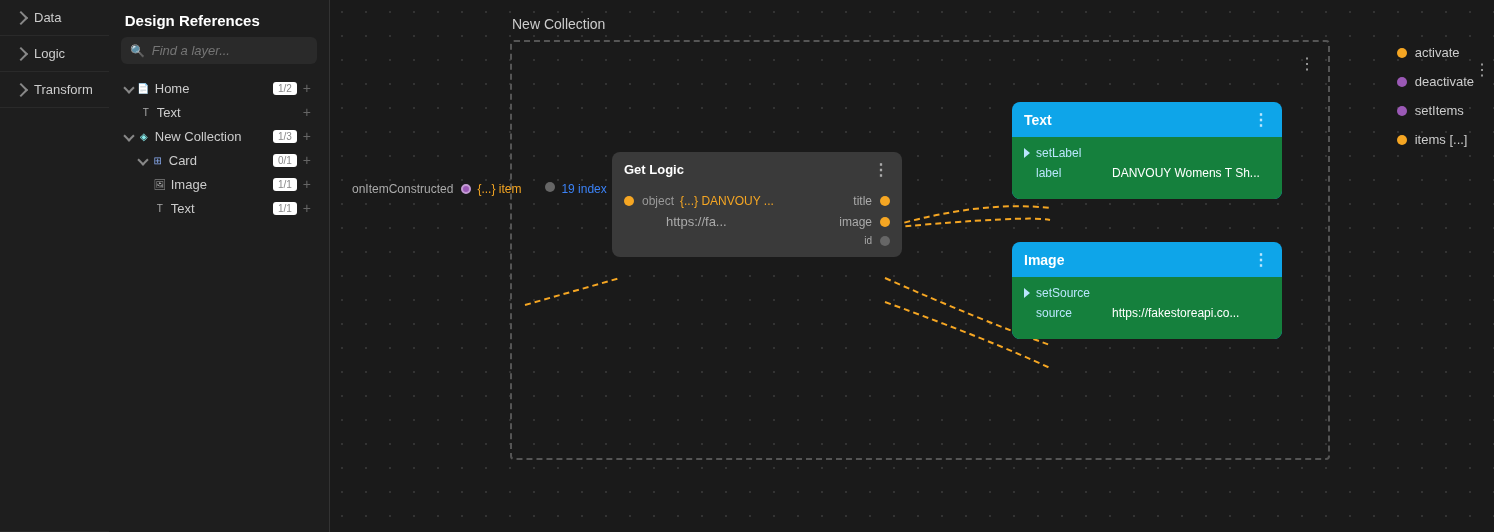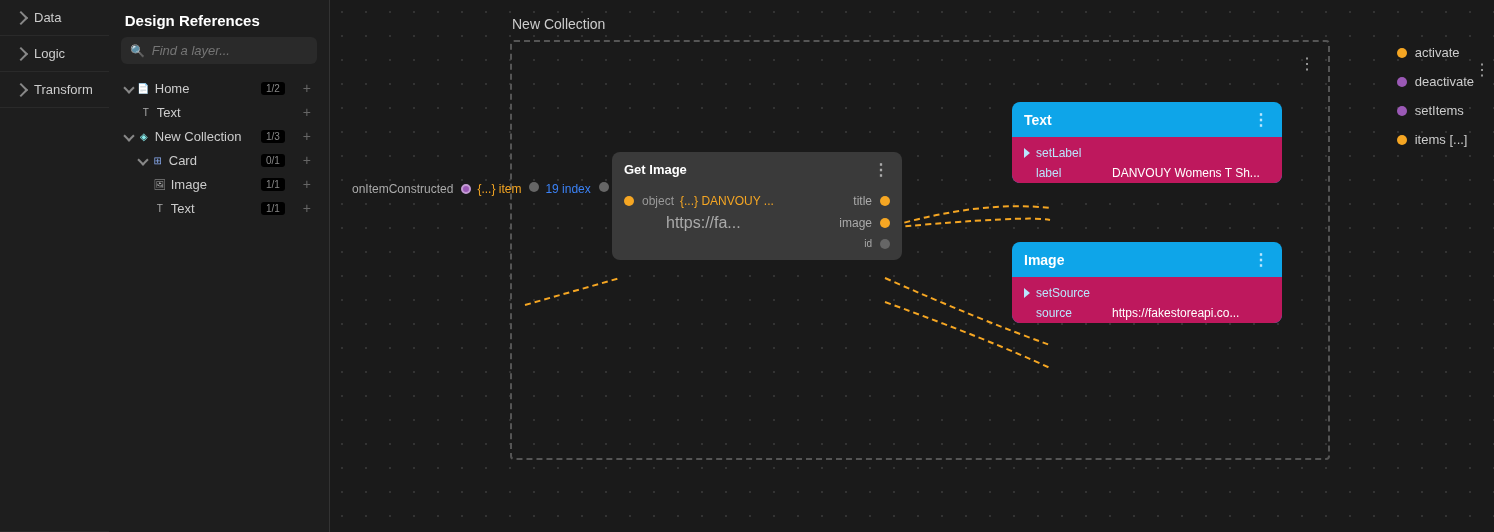--- a/index.html
+++ b/index.html
@@ -128,26 +128,26 @@
     .icon-component { color: #8ee; }
     .icon-frame { color: #8ae; }
     .icon-image { color: #aaa; }
     .icon-text { color: #aaa; }
 
     .tree-label {
       flex: 1;
       color: #ccc;
     }
     .tree-badge {
-      background: #000000;
+      background: #ffffff;
       color: #888;
       font-size: 10px;
       padding: 1px 5px;
       border-radius: 3px;
-      margin-right: 12px;
+      margin-right: 0;
     }
     .tree-add {
       color: #666;
       font-size: 14px;
       padding: 0 2px;
     }
     .tree-indent-1 { padding-left: 30px; }
     .tree-indent-2 { padding-left: 44px; }
 
     
@@ -259,22 +259,22 @@
     .node-blue-header {
       display: flex;
       align-items: center;
       justify-content: space-between;
       padding: 8px 12px;
       font-weight: 600;
       color: #fff;
       font-size: 14px;
     }
     .node-blue-body {
-      background: #be185d;
-      padding: 6px 12px 0;
+      background: #15803d;
+      padding: 6px 12px 16px;
     }
     .node-blue-row {
       display: flex;
       align-items: center;
       gap: 6px;
       padding: 3px 0;
       font-size: 12px;
       color: #e0f2fe;
     }
     .node-blue-row-label { color: #bae6fd; min-width: 70px; }
@@ -401,50 +401,50 @@
   <div class="collection-container">
     <span class="collection-label">New Collection</span>
     <span class="collection-menu three-dots">⋮</span>
 
     <div style="position:absolute; top:140px; left:-160px;">
       <div style="display:flex;flex-direction:row;gap:6px;">
         <div style="display:flex;align-items:center;justify-content:flex-end;gap:8px;">
           <span style="color:#aaa;font-size:12px;">onItemConstructed</span>
           <div class="port-dot dot-purple"></div>
         </div>
-        <div style="display:flex;align-items:flex-start;justify-content:flex-end;gap:8px;">
+        <div style="display:flex;align-items:flex-start;justify-content:flex-end;gap:24px;">
           <span style="color:#f5a623;font-size:12px;">{...} item</span>
           <div class="port-dot dot-gray"></div>
         </div>
         <div style="display:flex;align-items:flex-start;justify-content:flex-end;gap:8px;">
           <span style="color:#3b82f6;font-size:12px;">19 index</span>
           <div class="port-dot dot-gray"></div>
         </div>
       </div>
     </div>
 
     <div class="node-get-values">
       <div class="node-header">
-        <span>Get Image</span>
+        <span>Get Logic</span>
         <span class="node-menu three-dots">⋮</span>
       </div>
       <div class="node-rows">
 
         <div class="node-row">
           <div class="port-dot dot-yellow port-dot-left"></div>
           <span style="color:#999;font-size:12px;">object</span>
           <span style="color:#f5a623;font-size:12px;flex:1;">{...} DANVOUY ...</span>
           <span style="color:#aaa;font-size:12px;">title</span>
           <div class="port-dot dot-yellow port-dot-right"></div>
         </div>
 
         <div class="node-row">
           <div style="width:10px;flex-shrink:0;"></div>
           <span style="color:#999;font-size:12px;margin-left:20px;"></span>
-          <span style="color:#aaa;font-size:16px;flex:1;">https://fa...</span>
+          <span style="color:#aaa;font-size:13px;flex:1;">https://fa...</span>
           <span style="color:#aaa;font-size:12px;">image</span>
           <div class="port-dot dot-yellow port-dot-right"></div>
         </div>
 
         <div class="node-row">
           <div style="width:10px;flex-shrink:0;"></div>
           <span style="flex:1;"></span>
           <span style="color:#aaa;font-size:10px;">id</span>
           <div class="port-dot dot-gray port-dot-right"></div>
         </div>

